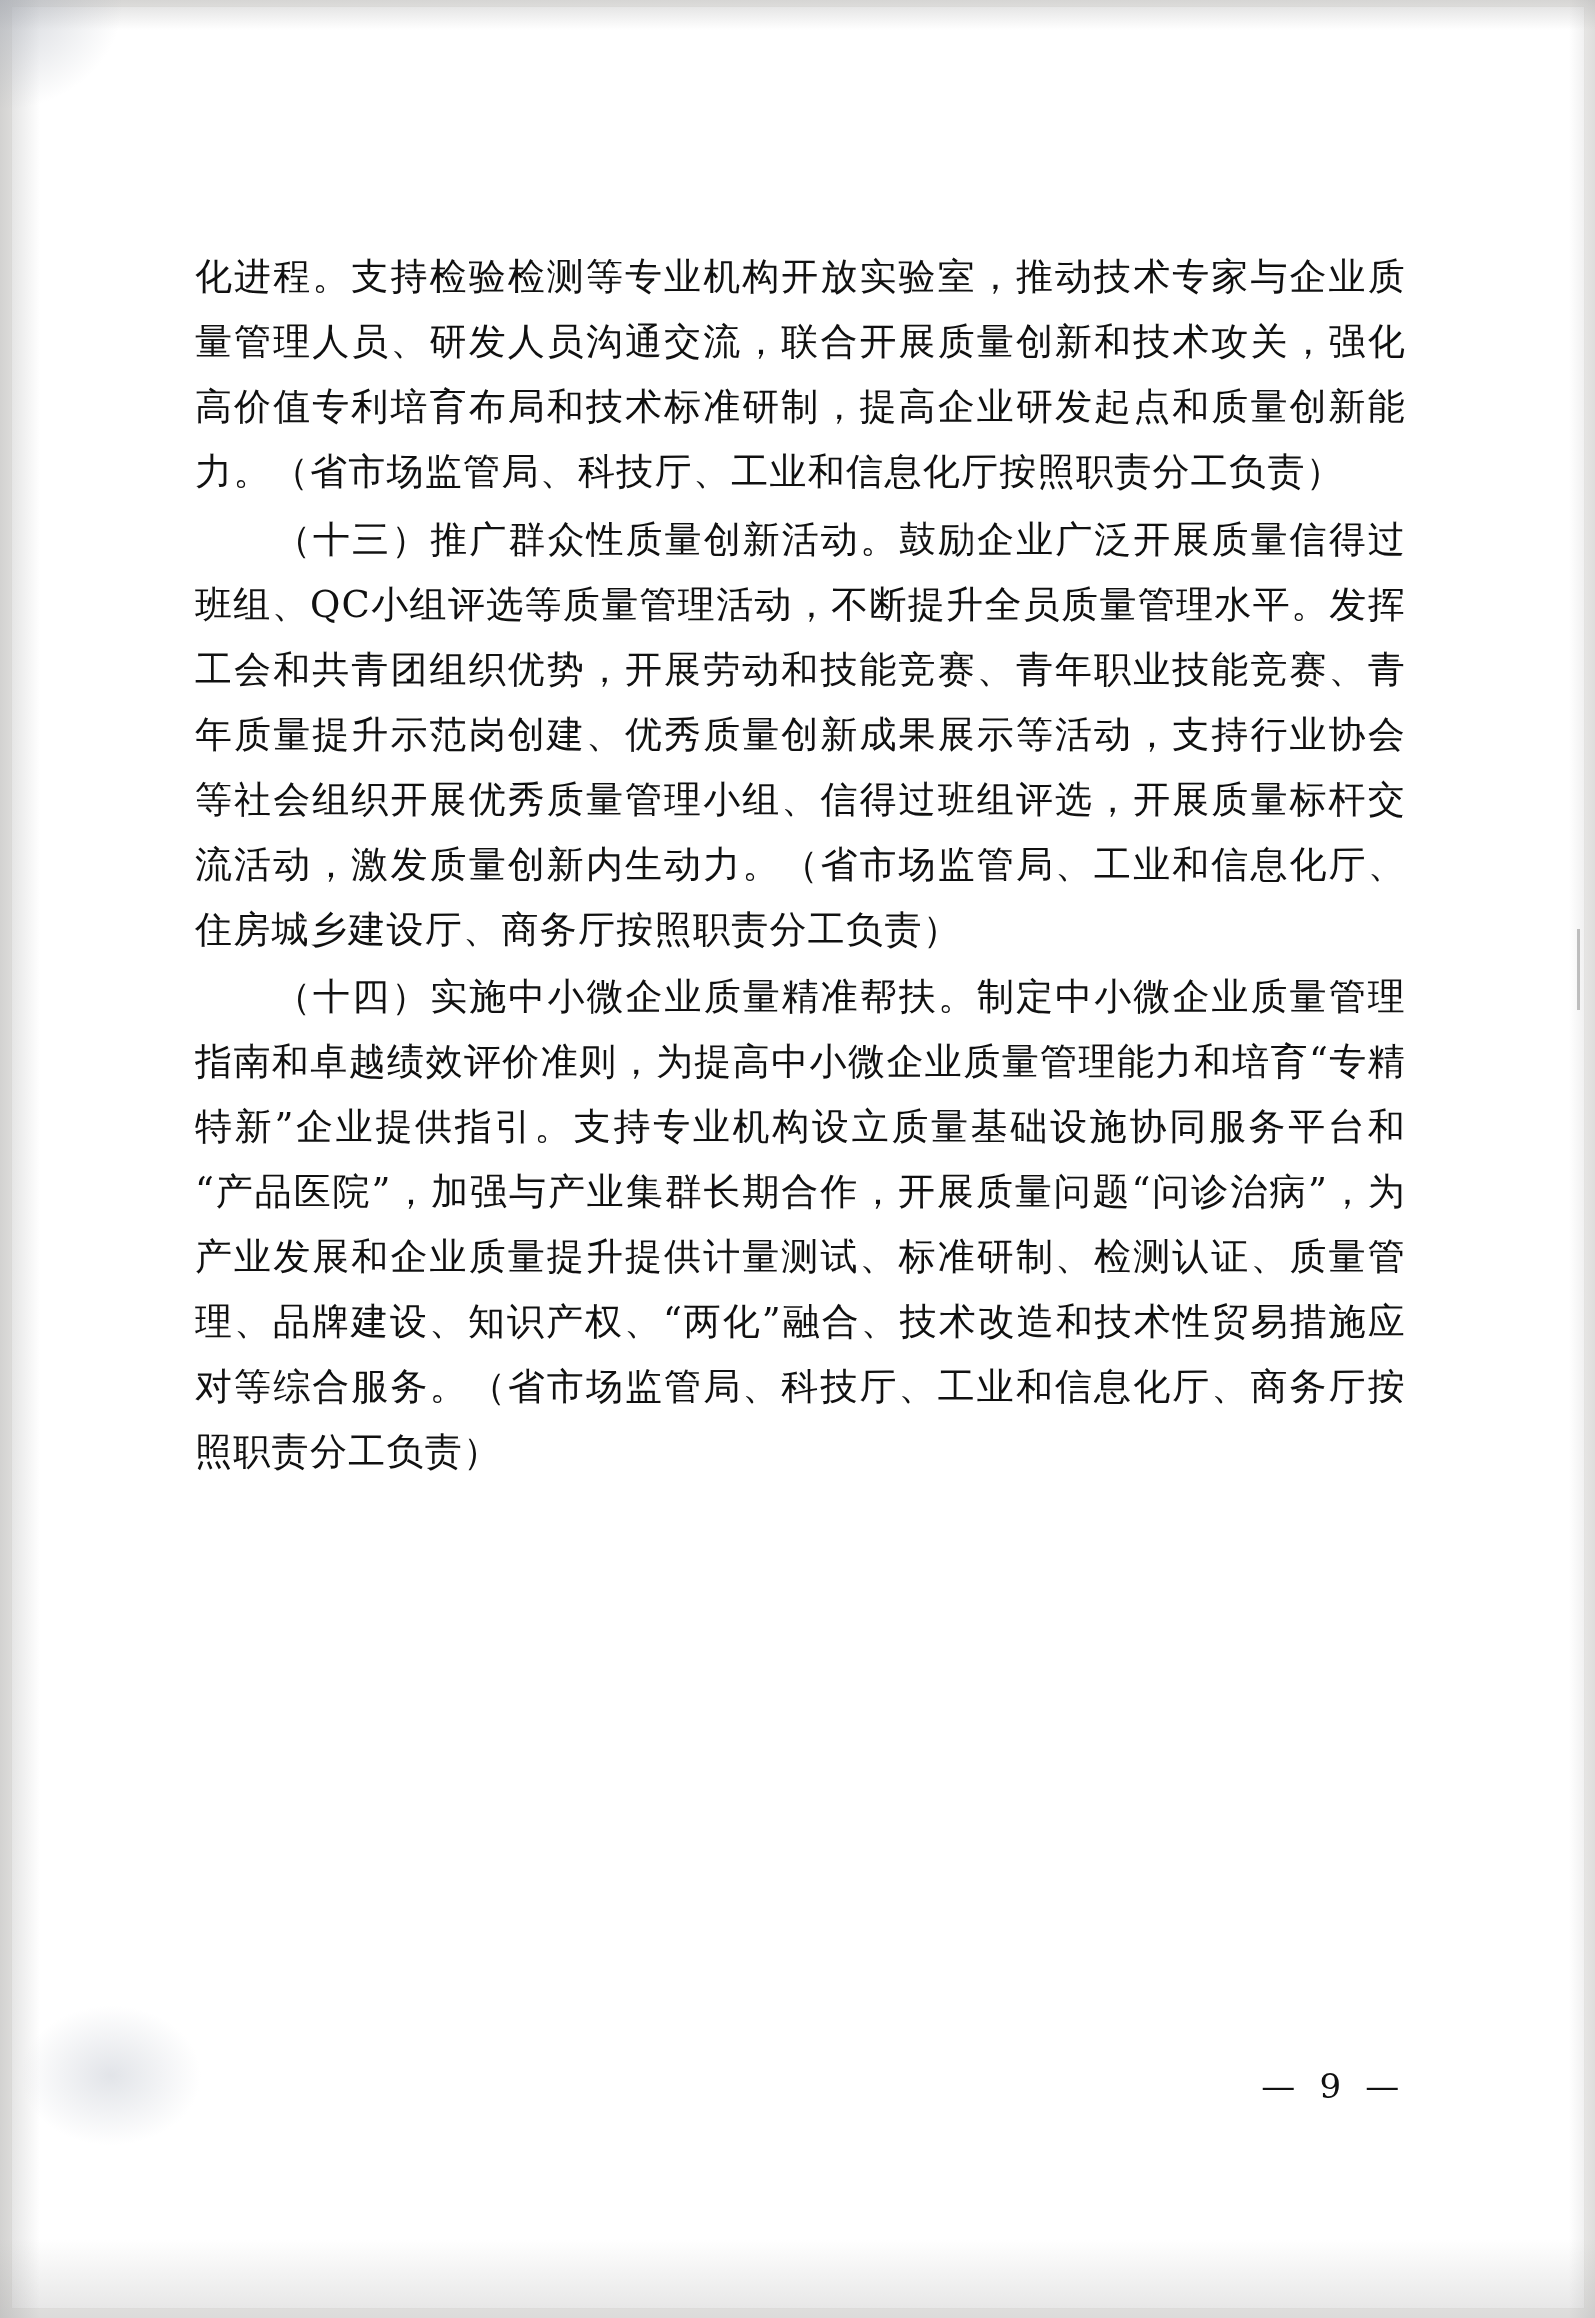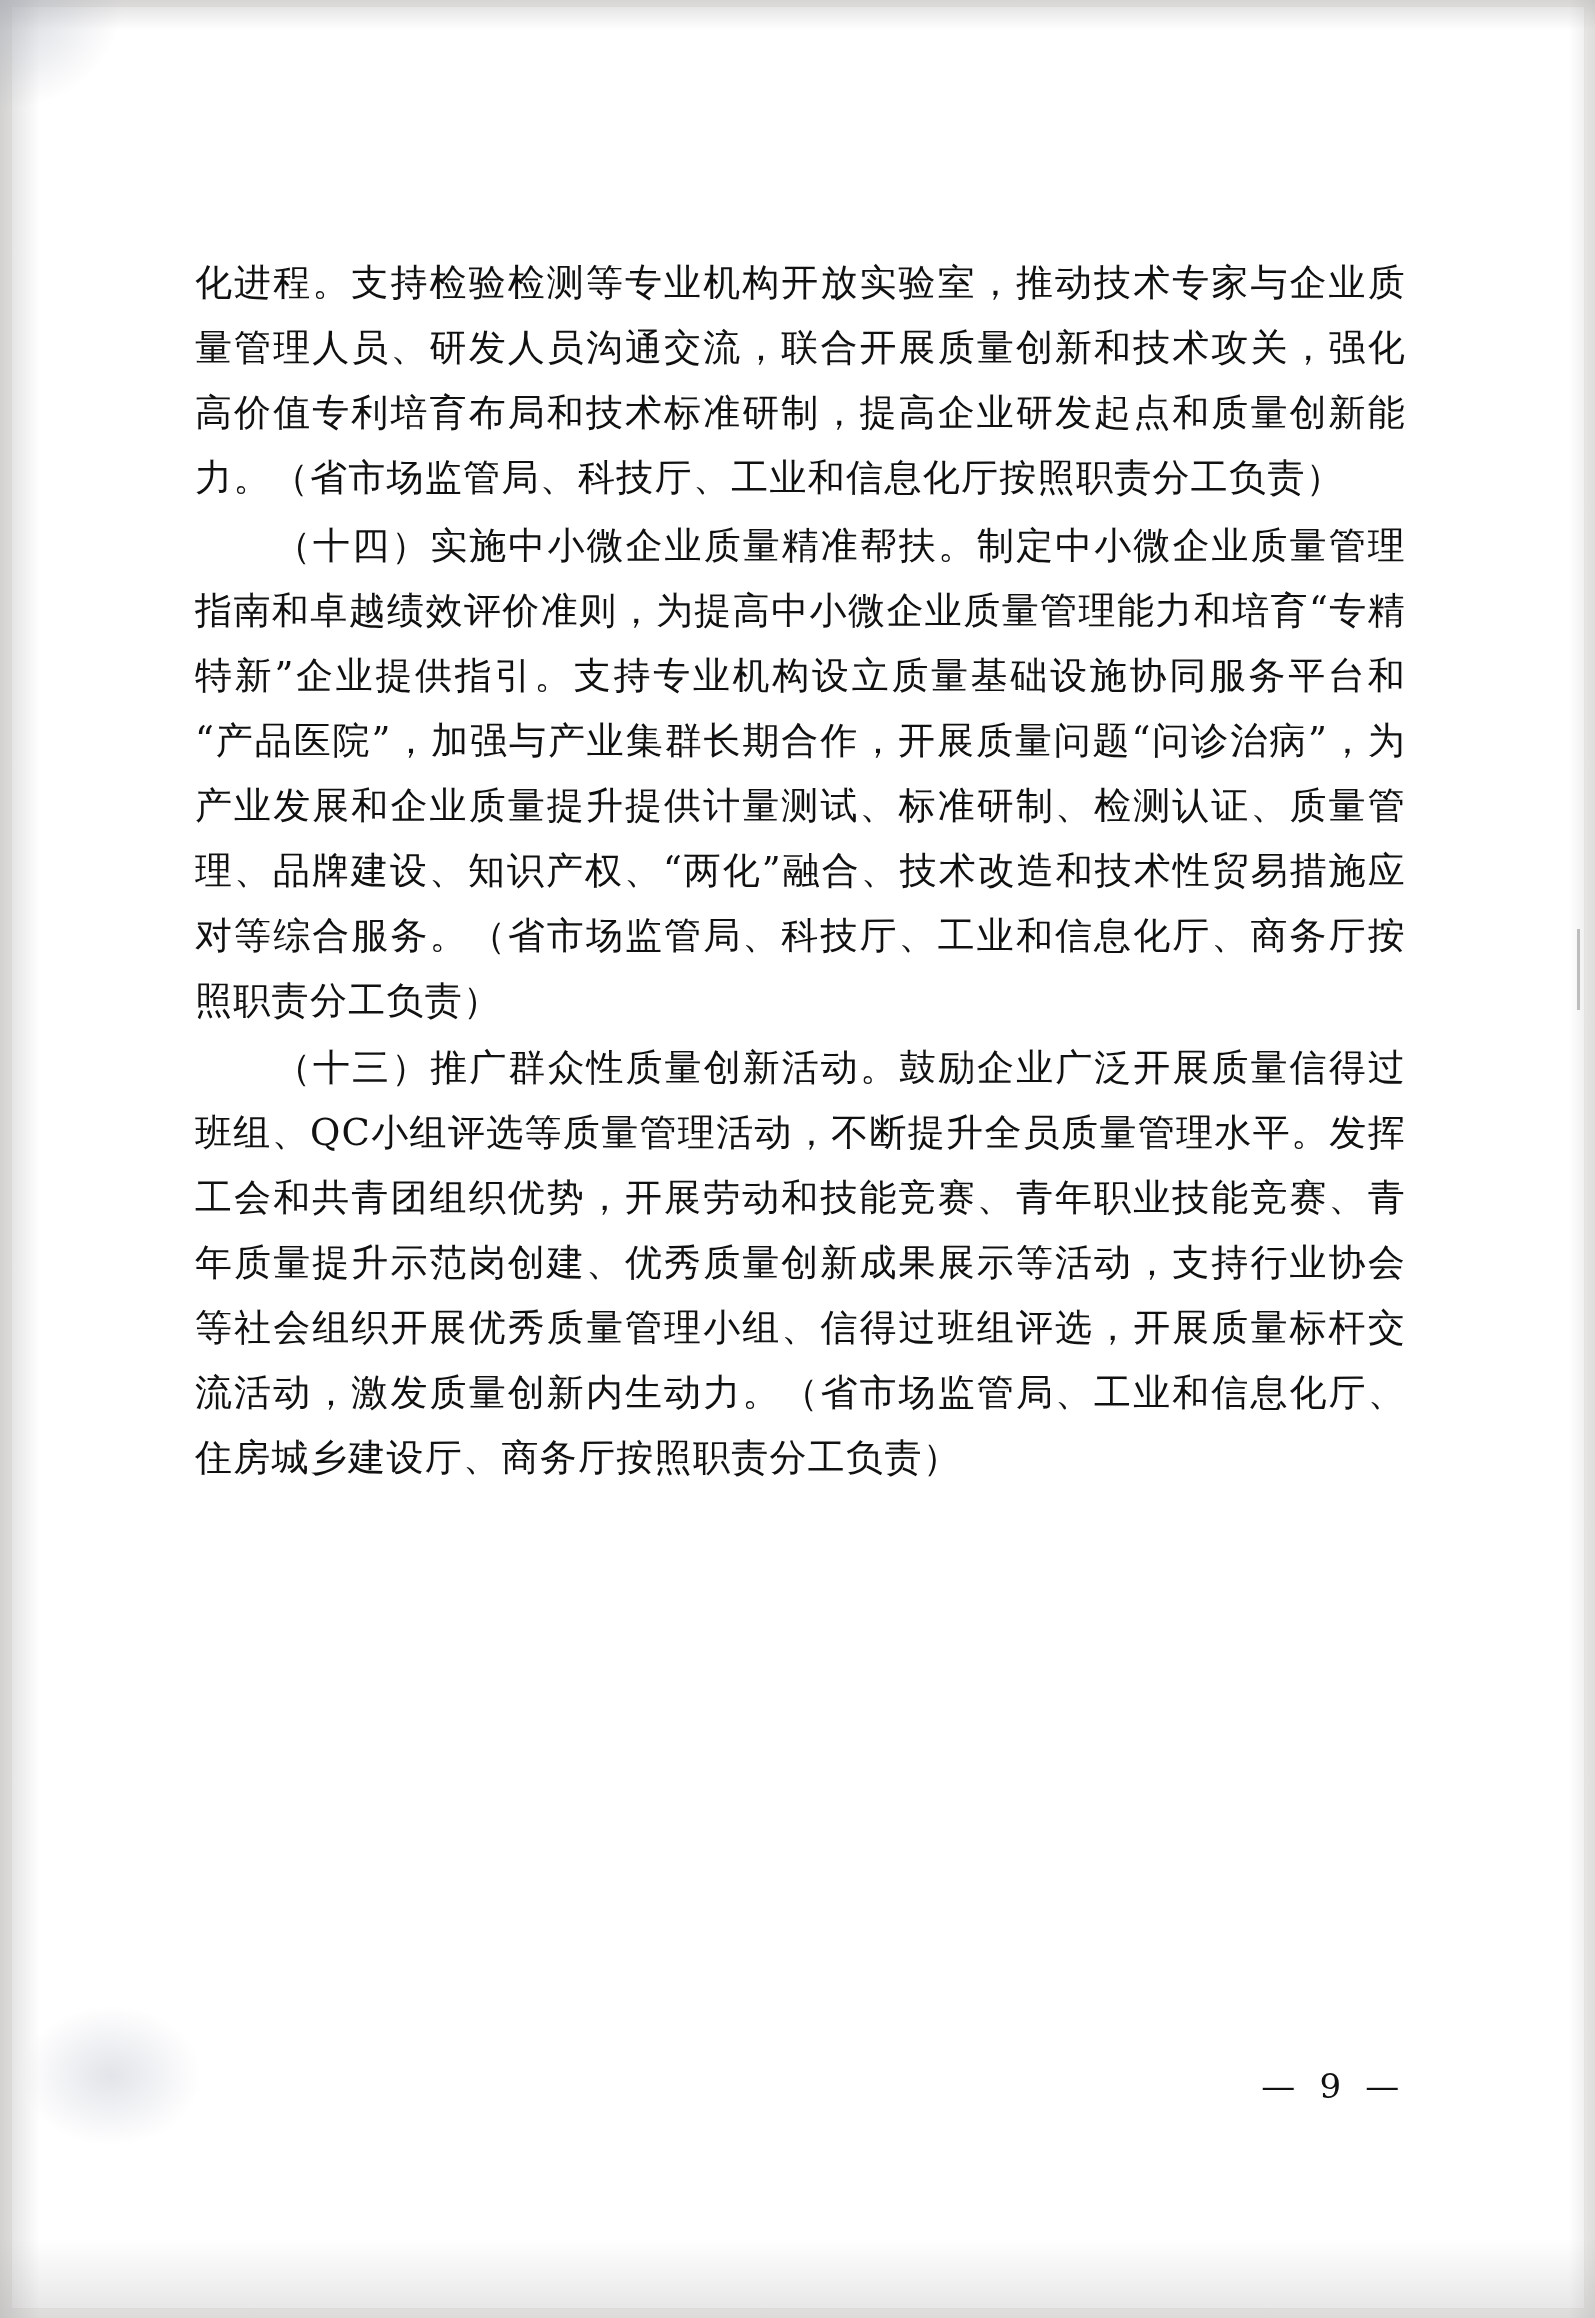--- a/index.html
+++ b/index.html
@@ -92,21 +92,21 @@
     width: 2.7px;
     height: 81px;
     background: rgba(120,120,120,0.45);
     pointer-events: none;
   }
 
   
   .doc-body {
     position: absolute;
     left: 195px;
-    top: 250px;
+    top: 244px;
     width: 1211px;
   }
   .para {
     font-size: 37px;
     line-height: 65px;
     letter-spacing: 1.3px;
     color: #111111;
     text-align: justify;
     text-justify: inter-character;
     margin: 0 0 2.7px 0;
@@ -136,19 +136,19 @@
   <div class="scan-shadow-top"></div>
   <div class="scan-shadow-left"></div>
   <div class="scan-shadow-right"></div>
   <div class="scan-shadow-bottom"></div>
   <div class="scan-blotch-a"></div>
   <div class="scan-blotch-b"></div>
   <div class="edge-tick"></div>
 
   <div class="doc-body">
     <p class="para">化进程。支持检验检测等专业机构开放实验室，推动技术专家与企业质量管理人员、研发人员沟通交流，联合开展质量创新和技术攻关，强化高价值专利培育布局和技术标准研制，提高企业研发起点和质量创新能力。（省市场监管局、科技厅、工业和信息化厅按照职责分工负责）</p>
+    <p class="para indent">（十三）推广群众性质量创新活动。鼓励企业广泛开展质量信得过班组、QC小组评选等质量管理活动，不断提升全员质量管理水平。发挥工会和共青团组织优势，开展劳动和技能竞赛、青年职业技能竞赛、青年质量提升示范岗创建、优秀质量创新成果展示等活动，支持行业协会等社会组织开展优秀质量管理小组、信得过班组评选，开展质量标杆交流活动，激发质量创新内生动力。（省市场监管局、工业和信息化厅、住房城乡建设厅、商务厅按照职责分工负责）</p>
     <p class="para indent">（十四）实施中小微企业质量精准帮扶。制定中小微企业质量管理指南和卓越绩效评价准则，为提高中小微企业质量管理能力和培育“专精特新”企业提供指引。支持专业机构设立质量基础设施协同服务平台和“产品医院”，加强与产业集群长期合作，开展质量问题“问诊治病”，为产业发展和企业质量提升提供计量测试、标准研制、检测认证、质量管理、品牌建设、知识产权、“两化”融合、技术改造和技术性贸易措施应对等综合服务。（省市场监管局、科技厅、工业和信息化厅、商务厅按照职责分工负责）</p>
-    <p class="para indent">（十三）推广群众性质量创新活动。鼓励企业广泛开展质量信得过班组、QC小组评选等质量管理活动，不断提升全员质量管理水平。发挥工会和共青团组织优势，开展劳动和技能竞赛、青年职业技能竞赛、青年质量提升示范岗创建、优秀质量创新成果展示等活动，支持行业协会等社会组织开展优秀质量管理小组、信得过班组评选，开展质量标杆交流活动，激发质量创新内生动力。（省市场监管局、工业和信息化厅、住房城乡建设厅、商务厅按照职责分工负责）</p>
   </div>
 
   <div class="page-number">— 9 —</div>
 </div>
 
 
 </body></html>

